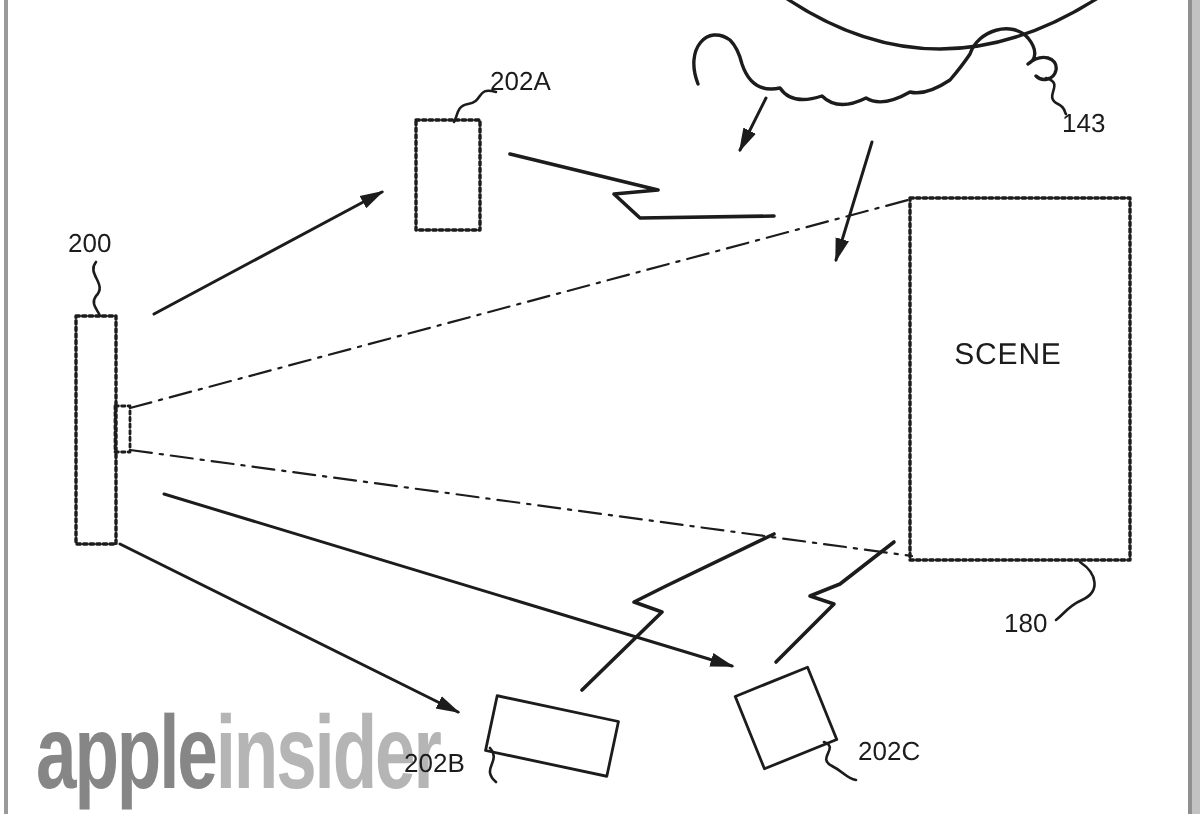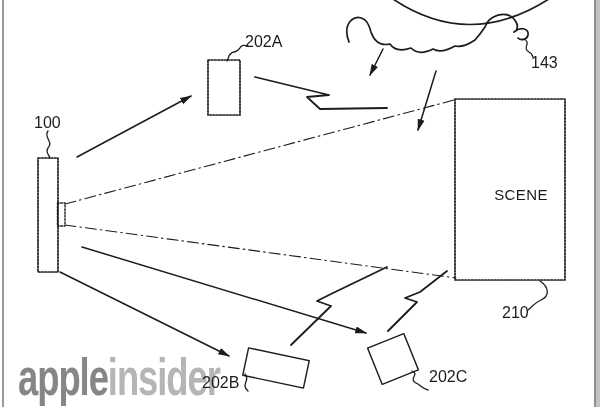--- a/index.html
+++ b/index.html
@@ -8,24 +8,24 @@
   .edge-left{position:absolute;left:2px;top:0;width:2px;height:100%;background:var(--edge,#9a9a9a);}
   .edge-right{position:absolute;left:594px;top:0;width:6px;height:100%;
               background:linear-gradient(to right,var(--scroll1,#8f8f8f) 0,var(--scroll1,#8f8f8f) 2px,var(--scroll2,#bdbdbd) 2px,var(--scroll2,#bdbdbd) 100%);}
   .watermark{position:absolute;left:18px;top:350px;font-size:52px;font-weight:bold;
              letter-spacing:-1.5px;white-space:nowrap;transform:scaleX(.70);transform-origin:0 0;
              line-height:1.05;z-index:1;}
   .wm-a{color:var(--wm1,#868686);} .wm-b{color:var(--wm2,#b5b5b5);}
   #fig{position:absolute;left:0;top:0;width:600px;height:407px;z-index:2;}
   .st{fill:none;stroke:var(--ink,#1c1c1c);stroke-linecap:round;stroke-linejoin:round;}
   #ahp{fill:var(--ink,#1c1c1c);stroke:none;}
-  .ref{position:absolute;font-size:16px;color:var(--ink,#1c1c1c);z-index:3;white-space:nowrap;}
-  .scene-label{position:absolute;left:455px;top:104px;width:98px;height:181px;display:flex;
+  .ref{position:absolute;font-size:13px;color:var(--ink,#1c1c1c);z-index:3;white-space:nowrap;}
+  .scene-label{position:absolute;left:455px;top:87px;width:98px;height:181px;display:flex;
                align-items:center;justify-content:center;font-size:15px;letter-spacing:.4px;
-               color:var(--ink,#1c1c1c);z-index:3;margin-left:17px;}
+               color:var(--ink,#1c1c1c);z-index:3;}
 </style>
 </head>
 <body>
 
 <div class="stage">
 
   <div class="edge-left"></div>
   <div class="edge-right"></div>
 
   <div class="watermark"><span class="wm-a">apple</span><span class="wm-b">insider</span></div>
@@ -55,21 +55,21 @@
       <polyline points="291,345 331,306 317,301 333,293 387,267" stroke-width="1.8" class="st"></polyline>
       <polyline points="388,331 417,302 405,298 420,292 447,271" stroke-width="1.8" class="st"></polyline>
       <path d="M48,131 C43,137 54,142 48,148 C45,152 49,155 50,158" stroke-width="1.3" class="st"></path>
       <path d="M248,46 C238,43 242,51 234,52 C228,53 229,58 227,61" stroke-width="1.3" class="st"></path>
       <path d="M523,39 C533,42 521,48 529,52 C533,54 532,56 533,57" stroke-width="1.3" class="st"></path>
       <path d="M540,281 C549,287 550,296 541,300 C534,303 532,307 528,310" stroke-width="1.3" class="st"></path>
       <path d="M248,391 C240,384 251,381 245,374" stroke-width="1.3" class="st"></path>
       <path d="M412,371 C420,374 408,379 416,383 C422,386 423,389 428,390" stroke-width="1.3" class="st"></path>
     </svg>
 
-  <div class="ref" style="left:34px;top:114px">100</div>
+  <div class="ref" style="left:34px;top:114px">200</div>
   <div class="ref" style="left:245px;top:33px">202A</div>
   <div class="ref" style="left:531px;top:54px">143</div>
-  <div class="ref" style="left:502px;top:304px">210</div>
+  <div class="ref" style="left:502px;top:304px">180</div>
   <div class="ref" style="left:202px;top:374px">202B</div>
   <div class="ref" style="left:429px;top:368px">202C</div>
   <div class="scene-label">SCENE</div>
 
 </div>
 
 </body></html>

